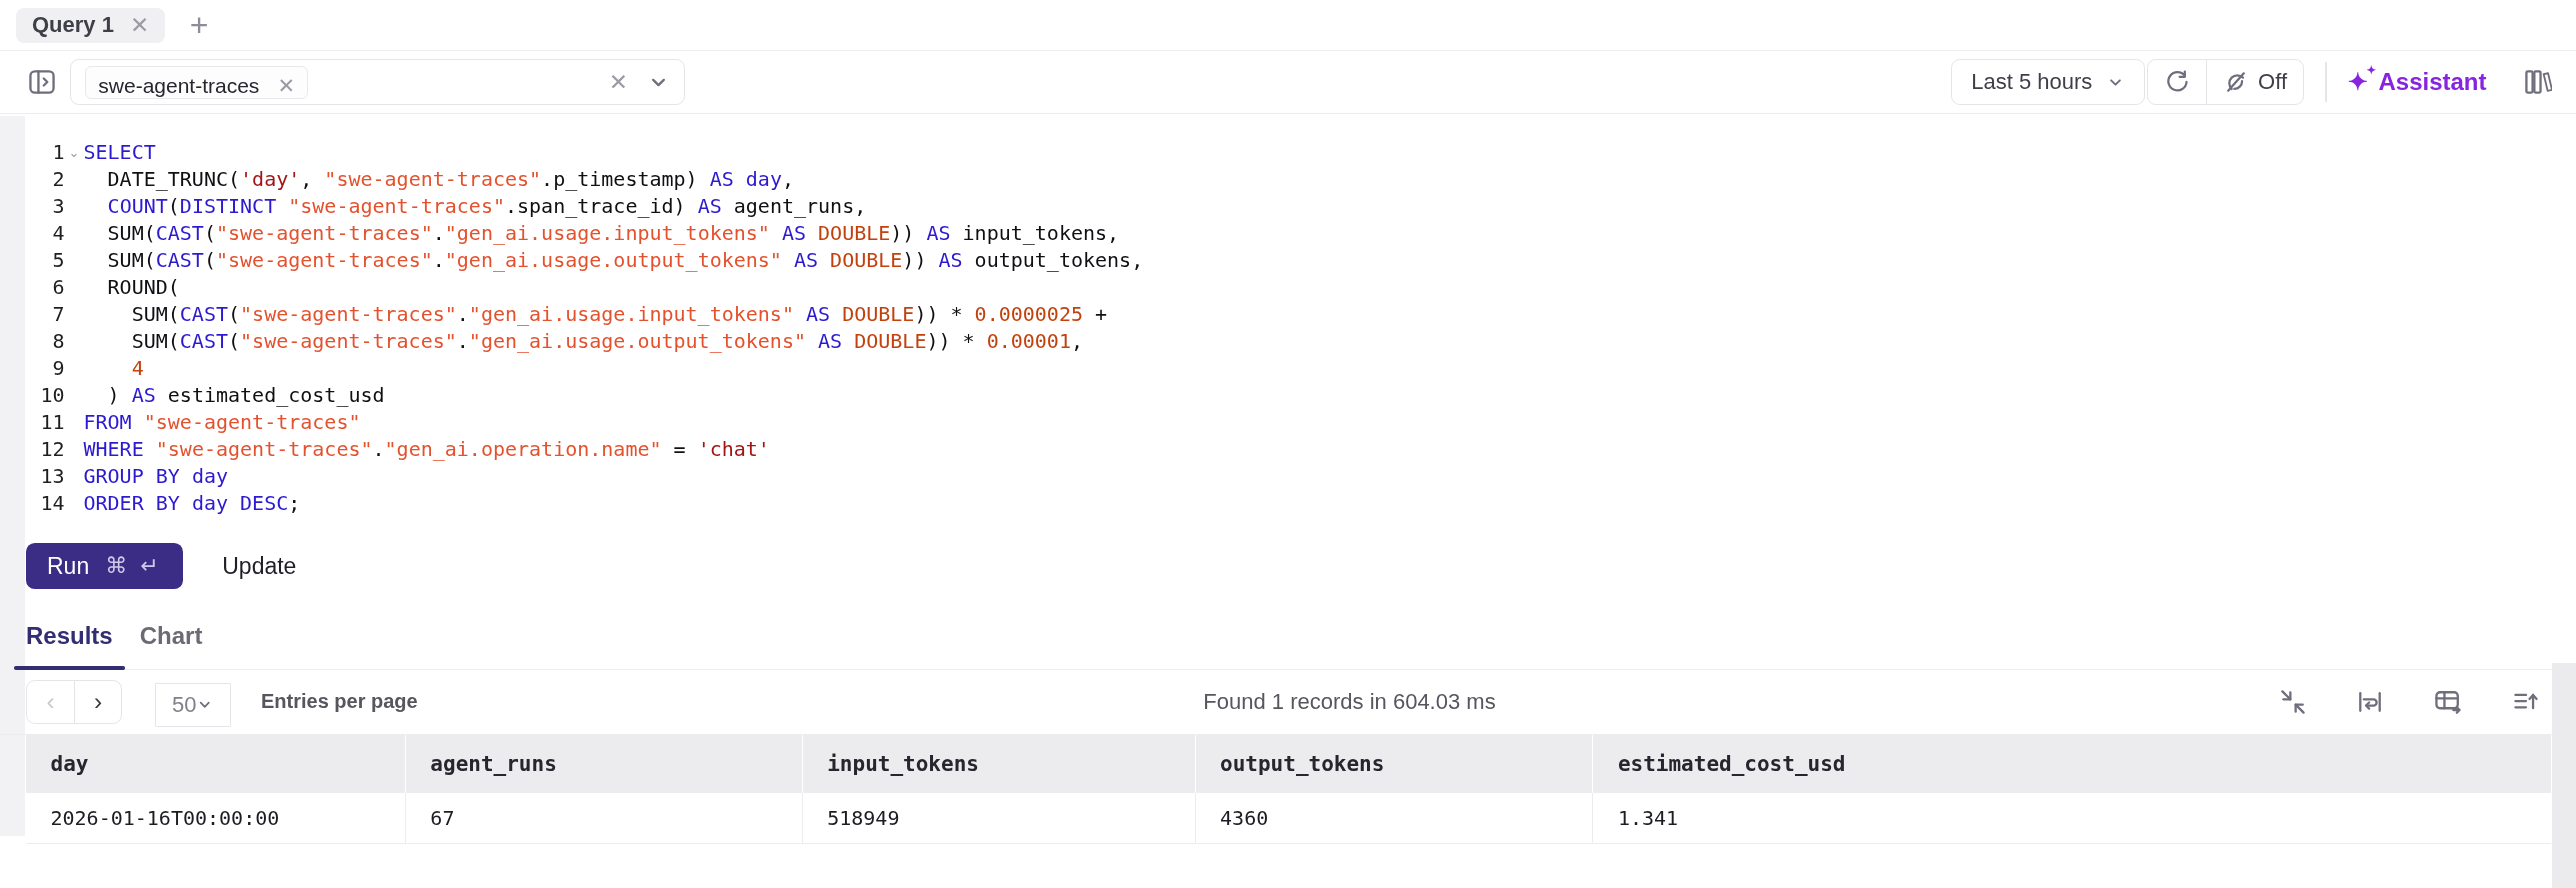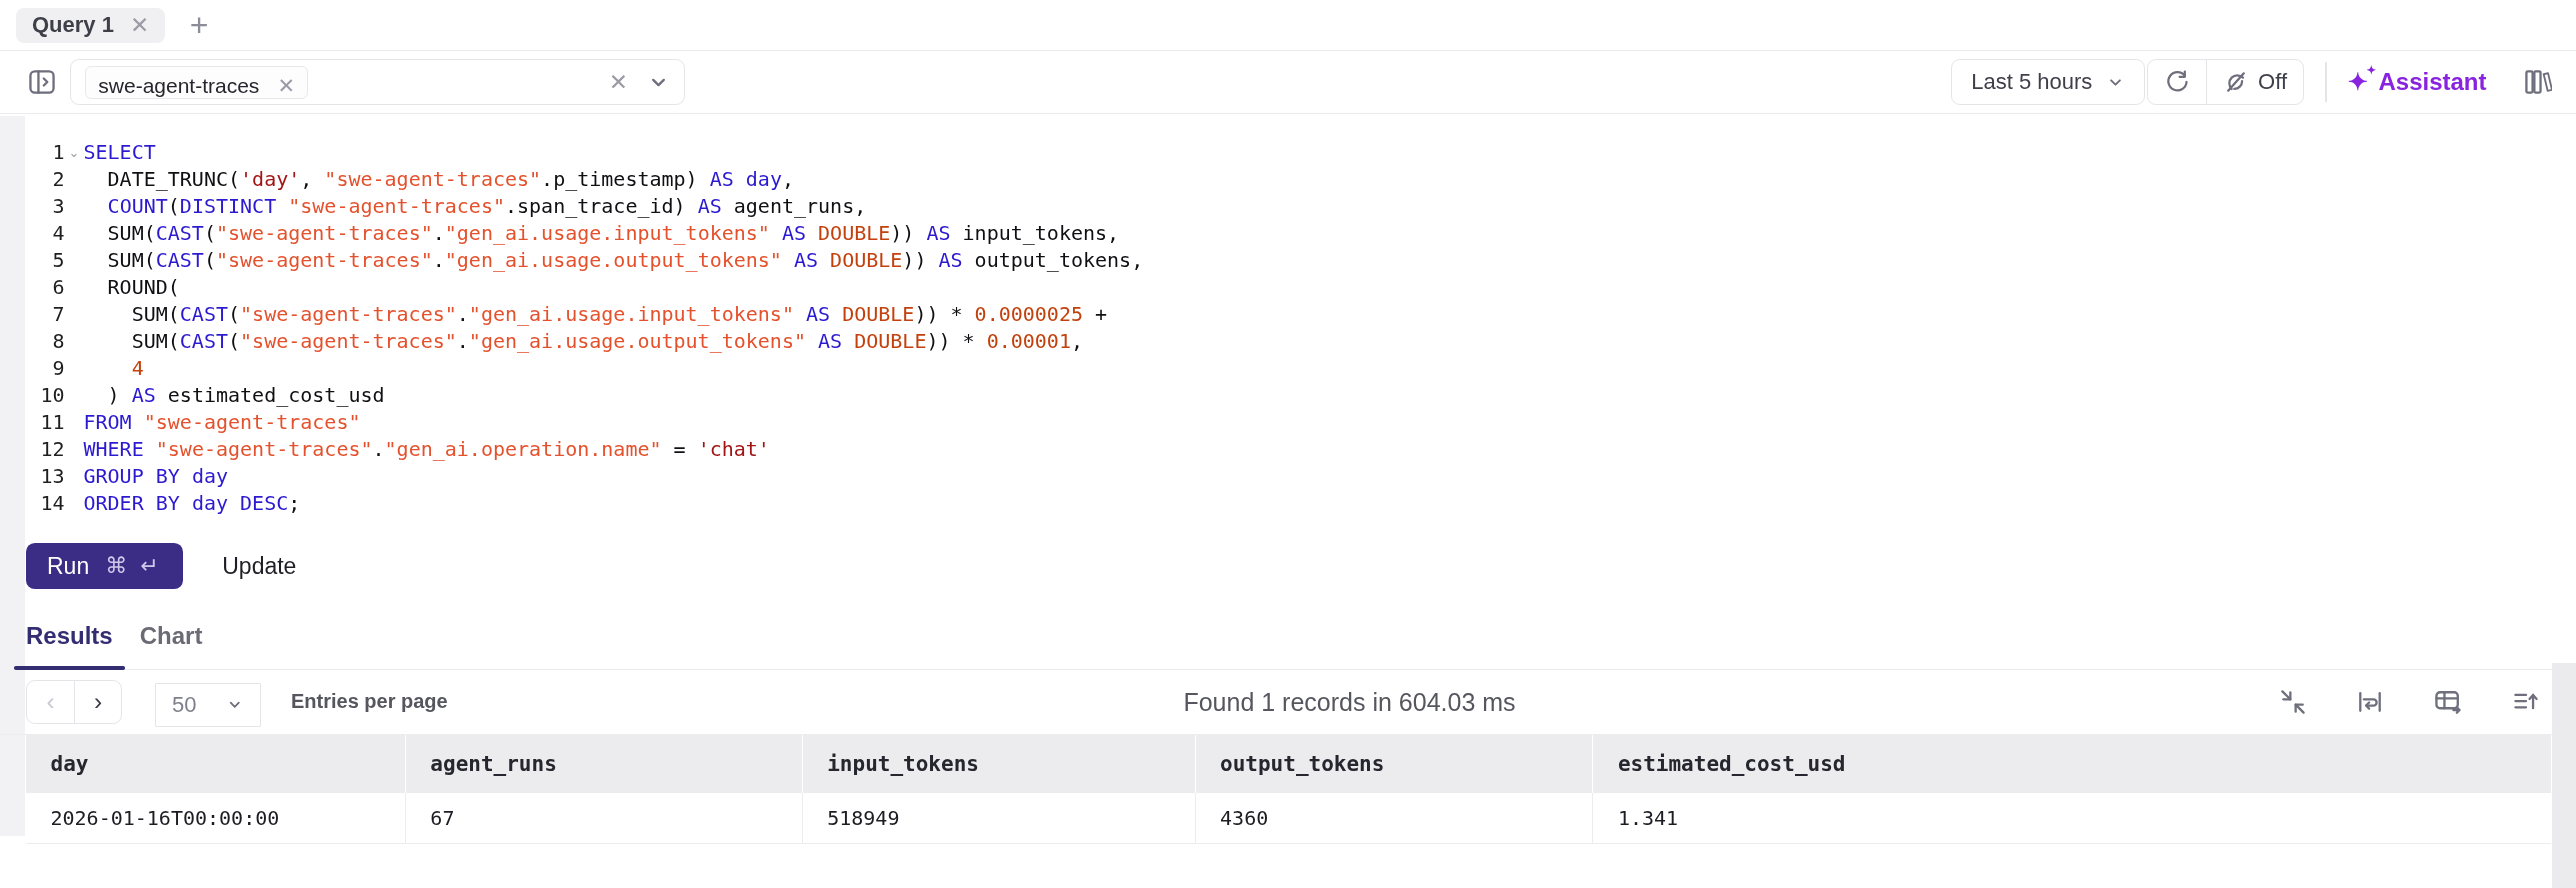--- a/index.html
+++ b/index.html
@@ -75,25 +75,25 @@
   .vtab.active::after { content:""; position:absolute; left:-12.3px; right:-12.3px; bottom:-1.8px;
     height:4.4px; background:#332d72; border-radius:1.8px; }
 
   
   .results-bar { height:65px; display:flex; align-items:center; padding:0 35px 0 26px;
     border-bottom:1.8px solid #ececef; position:relative; }
   .pager { display:flex; border:1.8px solid #e5e5e9; border-radius:8.8px; height:44px; overflow:hidden;}
   .pg { width:47px; display:flex; align-items:center; justify-content:center; font-size:24.5px; cursor:pointer; color:#3a3a44;}
   .pg.disabled { color:#c9c9d2; }
   .pg + .pg { border-left:1.8px solid #e5e5e9; }
-  .page-size { margin-left:33px; display:flex; align-items:center; gap:30px; border:1.8px solid #e5e5e9;
+  .page-size { margin-left:33px; display:flex; align-items:center; gap:0; border:1.8px solid #e5e5e9;
     border-radius:1px; height:44px; padding:0 16px; font-size:22px; color:#80808c; cursor:pointer;margin-top:6px;}
   .entries-label { margin-left:30px; font-size:20px; color:#56565f;font-weight:bold; }
   .status { position:absolute; left:50%; top:50%; transform:translate(-50%,-50%); white-space:nowrap;
-    font-size:25px; color:#56565f; padding-left:123px;}
+    font-size:22px; color:#56565f; padding-left:123px;}
   .res-icons { margin-left:auto; display:flex; align-items:center; gap:47px; }
   .res-icons .icon-btn { cursor:pointer; display:flex; }
 
   
   .tbl { margin-left:26px; width:2525px; font-family:"DejaVu Sans Mono", monospace; }
   .tbl-header { display:flex; background:#ececef; height:58px; align-items:center; }
   .tbl-header .cell { font-size:21px; color:#26262e; font-weight:bold; }
   .tbl-row { display:flex; background:#fff; height:51px; align-items:center;
     border-bottom:1.8px solid #ececef; }
   .tbl-row .cell { font-size:20px; color:#1c1c22; }

